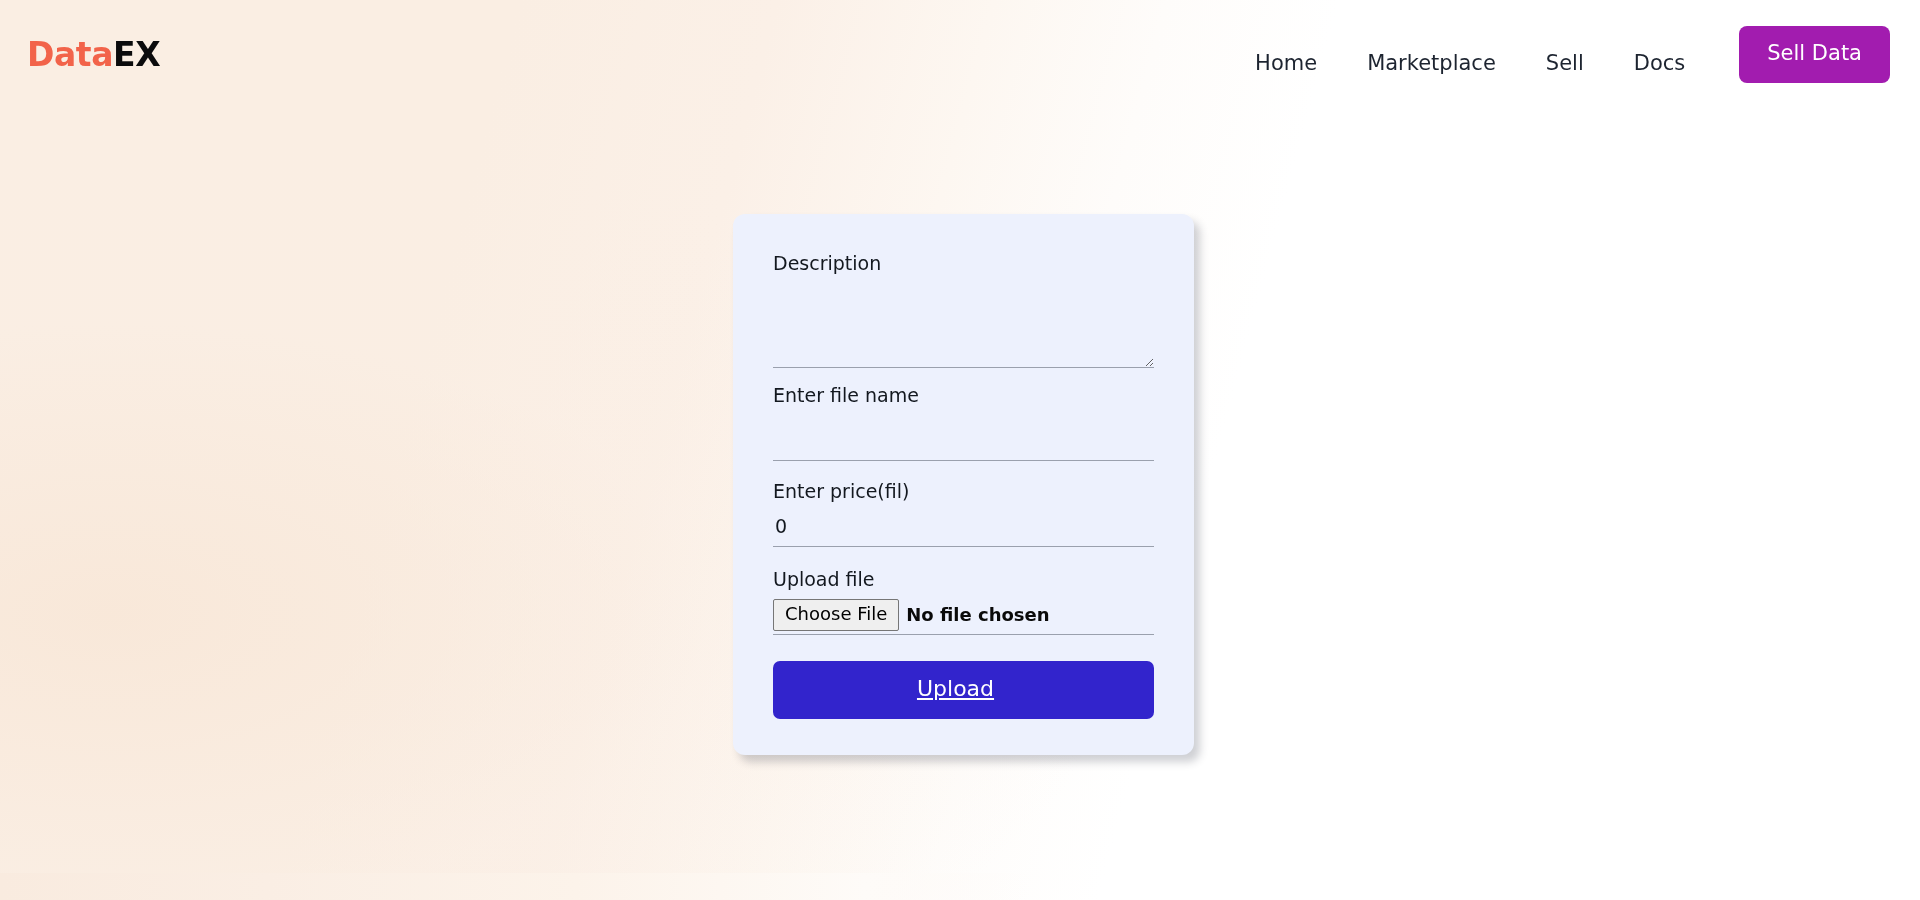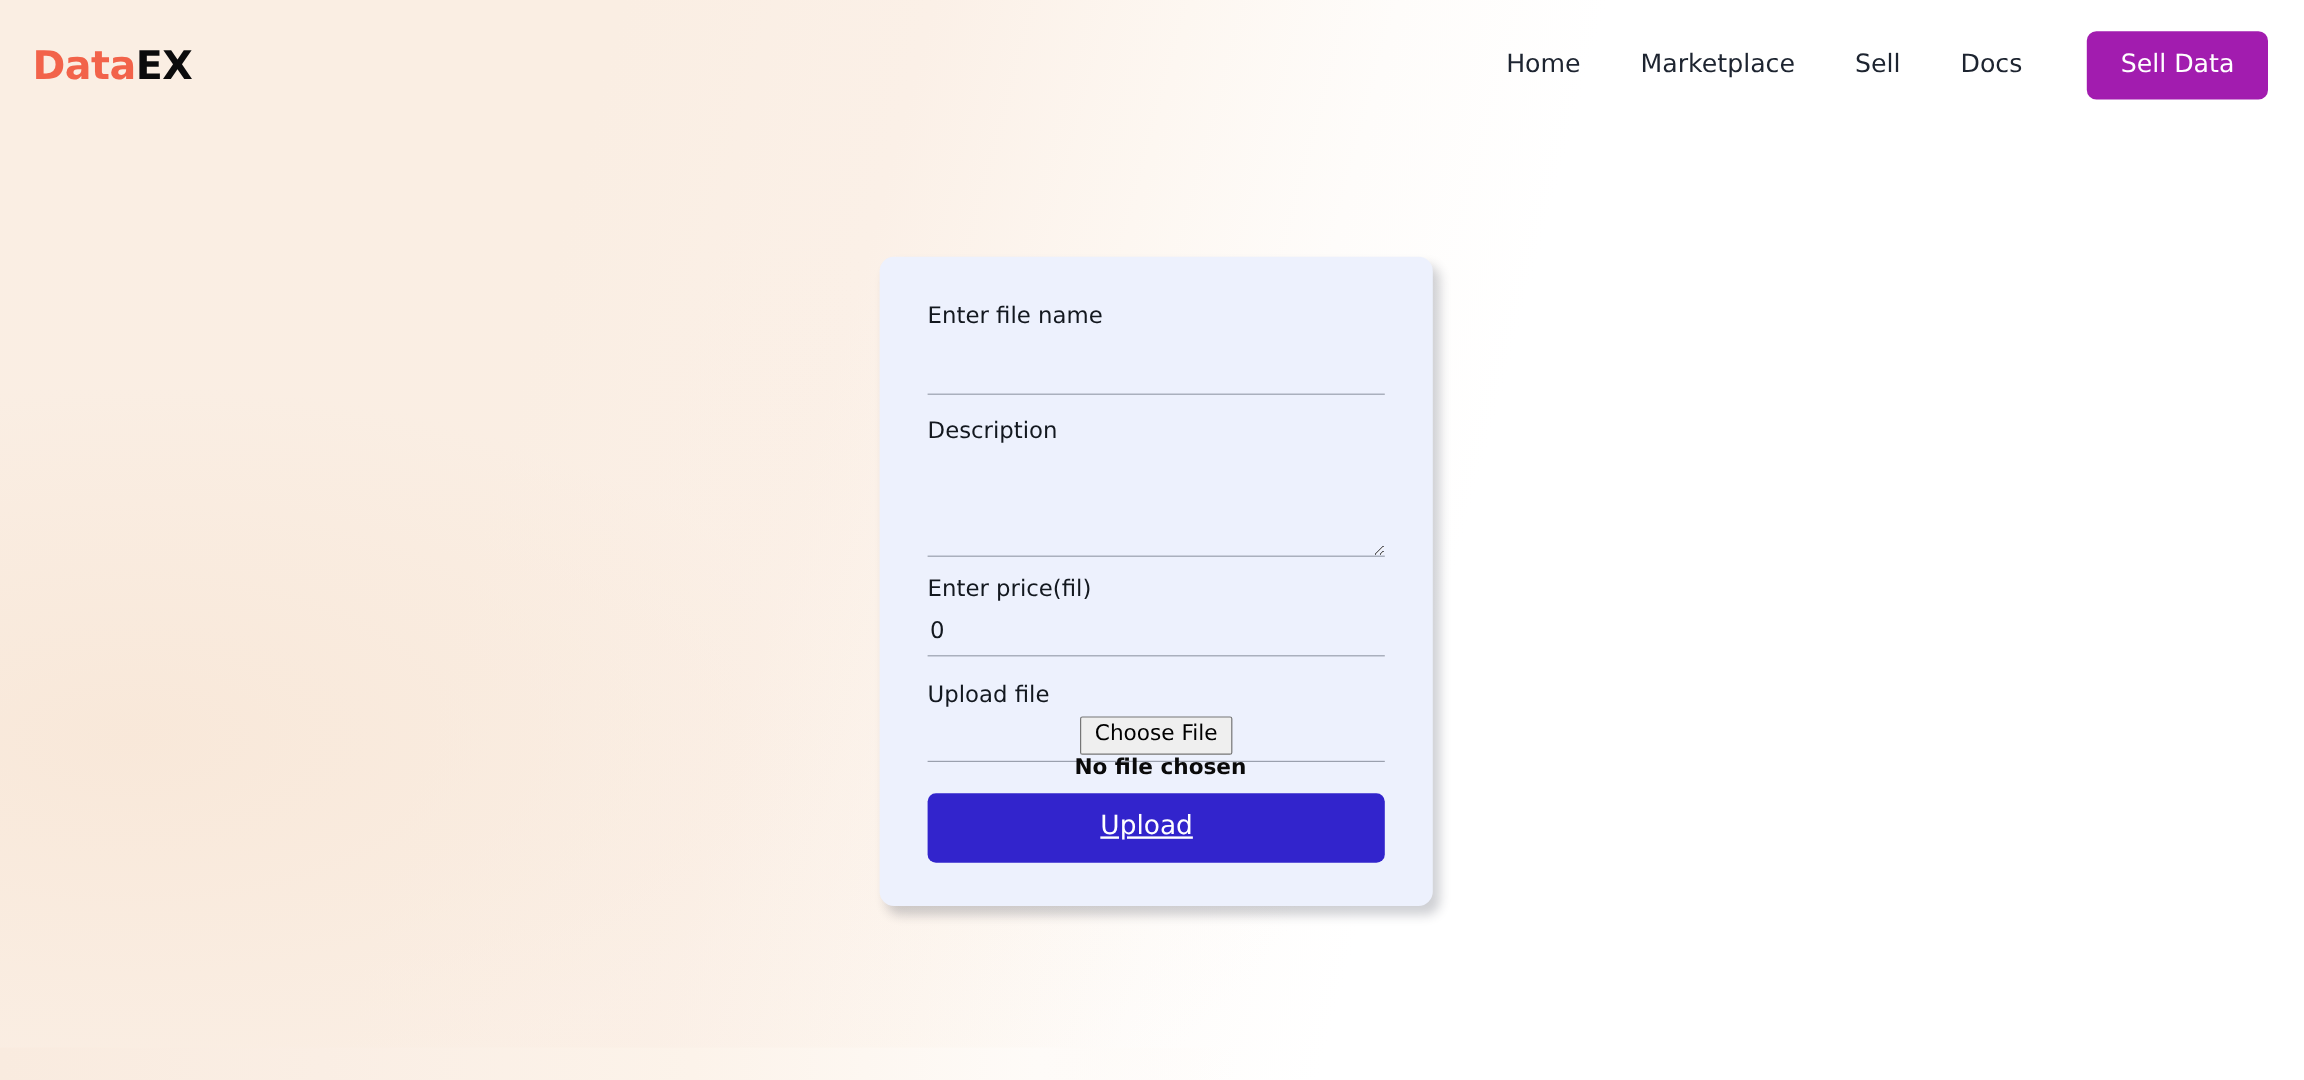--- a/index.html
+++ b/index.html
@@ -82,21 +82,21 @@
     white-space: nowrap;
     user-select: none;
   }
   #brand .brand-a { color: #f2634a; }
   #brand .brand-b { color: #0b0b0c; }
 
   #main-nav {
     margin-left: auto;
     margin-right: 30px;
     display: flex;
-    align-items: center;
+    align-items: flex-end;
     gap: 0;
   }
   .nav-link {
     font-size: 21px;
     color: #1d2430;
     text-decoration: none;
     padding: 6px 25px;
     line-height: 1.2;
     white-space: nowrap;
     cursor: pointer;
@@ -175,21 +175,20 @@
   #price-field { margin-top: 2px; margin-bottom: 21px; }
 
   #file-input-row {
     display: flex;
     align-items: center;
     border-bottom: 1px solid #9aa0ad;
     height: 38px;
     margin-top: 5px;
     margin-bottom: 26px;
     padding-bottom: 2px;
-    flex-direction: column;
   }
   #choose-file-button {
     background: #efefef;
     border: 1px solid #767676;
     border-radius: 2px;
     font-family: inherit;
     font-size: 18px;
     color: #000000;
     line-height: 1;
     padding: 5px 11px 7px 11px;
@@ -241,27 +240,27 @@
       <a class="nav-link" href="#">Sell</a>
       <a class="nav-link" href="#">Docs</a>
       <button id="sell-data-button">Sell Data</button>
     </nav>
 
   </header>
 
   <section id="upload-card">
 
     <div class="field-block">
+      <label class="field-label">Description</label>
+      <textarea id="description-field" placeholder="" style=""></textarea>
+    </div>
+
+    <div class="field-block">
       <label class="field-label">Enter file name</label>
       <input id="file-name-field" class="line-input" type="text" placeholder="" style="">
-    </div>
-
-    <div class="field-block">
-      <label class="field-label">Description</label>
-      <textarea id="description-field" placeholder="" style=""></textarea>
     </div>
 
     <div class="field-block">
       <label class="field-label">Enter price(fil)</label>
       <input id="price-field" class="line-input" type="text" value="0" style="">
     </div>
 
     <div class="field-block">
       <label class="field-label">Upload file</label>
       <div id="file-input-row">

